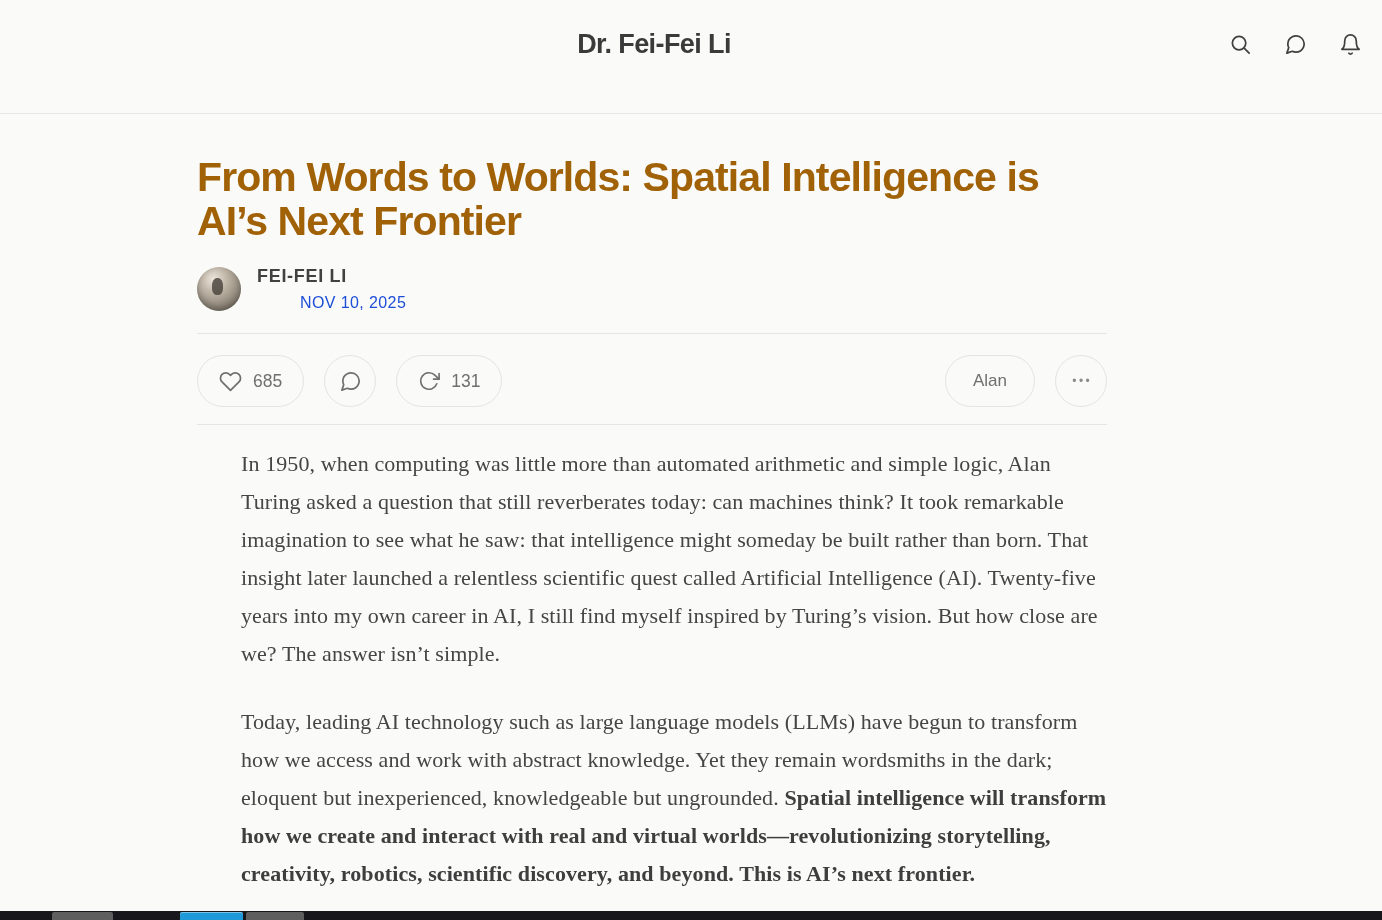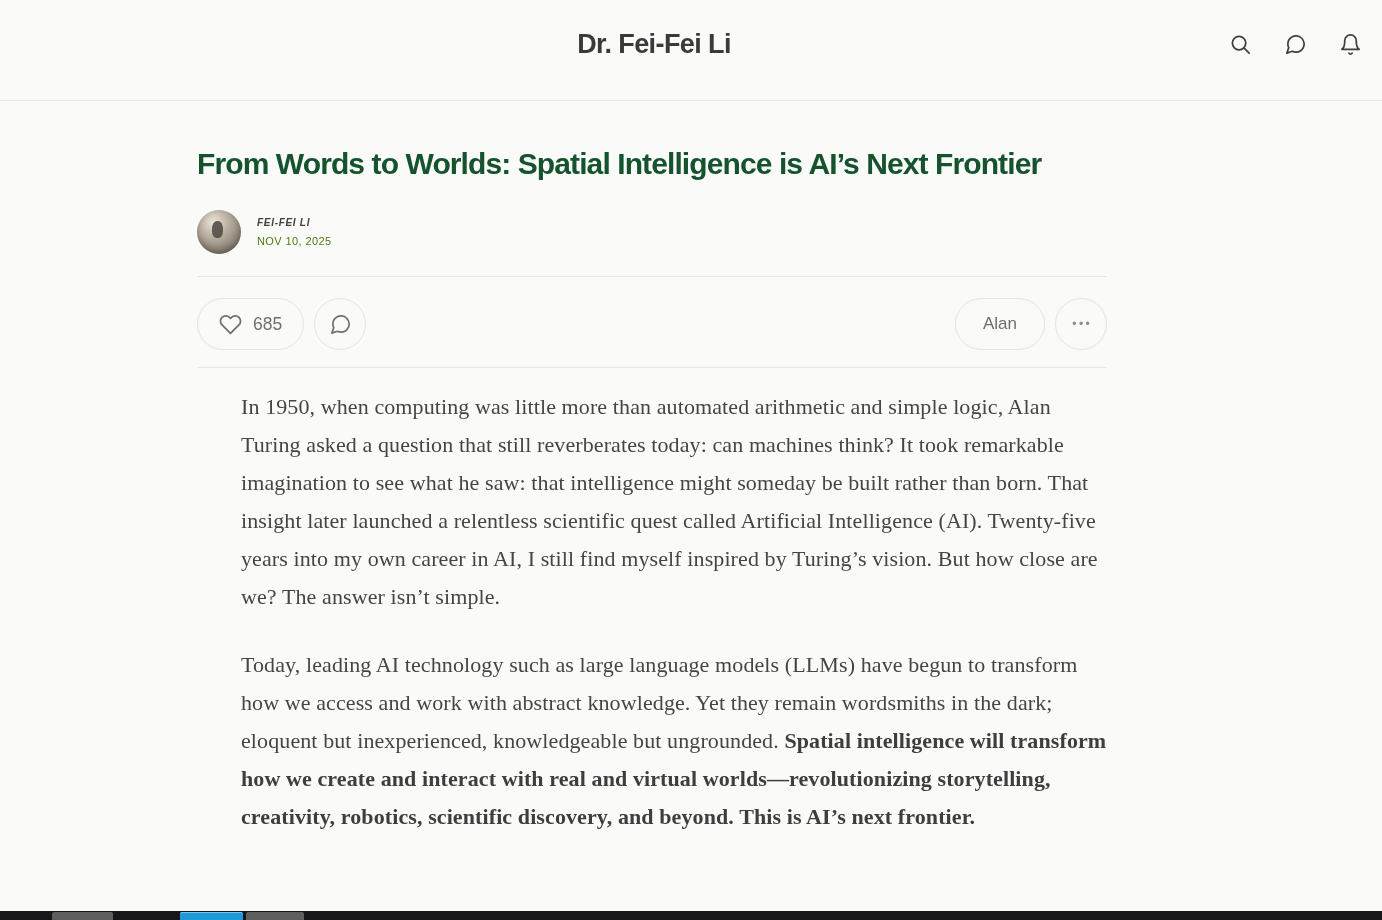--- a/index.html
+++ b/index.html
@@ -6,56 +6,56 @@
   html,body { margin:0; padding:0; }
   body {
     width:1382px; height:920px; overflow:hidden; position:relative;
     background:#fafaf9;
     font-family:"Liberation Sans", sans-serif;
     -webkit-font-smoothing:antialiased;
   }
   button { font-family:inherit; }
 
   
-  .site-header { height:101px; position:relative; border-bottom:1px solid #e7e7e5; background:#fafaf9; }
+  .site-header { height:114px; position:relative; border-bottom:1px solid #e7e7e5; background:#fafaf9; }
   .pub-title {
     position:absolute; left:654px; top:44px; transform:translate(-50%,-50%);
     font-size:27px; font-weight:bold; letter-spacing:-0.6px; color:#3a3a3a;
     white-space:nowrap; cursor:pointer;
   }
   .h-icons { position:absolute; right:20px; top:0; height:89px; display:flex; align-items:center; gap:32px; }
   .icon-btn { background:none; border:none; padding:0; width:23px; height:23px; color:#3f3f3f; cursor:pointer; }
   .icon-btn svg, .pill svg { display:block; }
 
   
   .post-col { margin-left:197px; width:910px; }
   .post-title {
     margin:41px 0 0; max-width:870px;
-    font-size:30px; line-height:44px; font-weight:bold; letter-spacing:-0.9px; color:#14532d;
+    font-size:41px; line-height:44px; font-weight:bold; letter-spacing:-0.9px; color:#a16207;
   }
   .byline { margin-top:24px; display:flex; align-items:center; gap:16px; height:44px; }
   .avatar {
     width:44px; height:44px; border-radius:50%; flex:0 0 44px; cursor:pointer;
     background: radial-gradient(circle at 38% 28%, #ece6dc 0%, #c2b8aa 30%, #8d8477 68%, #5d564c 100%);
     position:relative; overflow:hidden;
     box-shadow: inset 0 -3px 6px rgba(0,0,0,.25);
   }
   .avatar::after {
     content:""; position:absolute; left:15px; top:11px; width:11px; height:17px;
     background:#4c463f; border-radius:45% 45% 40% 40%; opacity:.85;
   }
-  .by-author { font-size:10px; font-weight:bold; letter-spacing:0.7px; color:#414141; cursor:pointer;font-style:italic; }
-  .by-date { margin-top:7px; font-size:11px; letter-spacing:0.4px; color:#4d7c0f; }
+  .by-author { font-size:18px; font-weight:bold; letter-spacing:0.7px; color:#414141; cursor:pointer; }
+  .by-date { margin-top:7px; font-size:16px; letter-spacing:0.4px; color:#1d4ed8;margin-left:43px; }
 
   .divider { height:1px; background:#e6e6e4; }
   .divider.top { margin-top:22px; }
 
   
   .actions { margin:21px 0 17px; display:flex; justify-content:space-between; align-items:center; }
-  .act-group { display:flex; gap:10px; align-items:center; }
+  .act-group { display:flex; gap:20px; align-items:center; }
   .pill {
     display:inline-flex; align-items:center; justify-content:center; gap:11px;
     height:52px; padding:0 21px; border:1px solid #e4e4e2; border-radius:26px;
     background:transparent; color:#6f6f6f; font-size:17.5px; cursor:pointer;
   }
   .pill.circle { width:52px; padding:0; }
   .pill.share-pill { padding:0 27px; font-size:17px; }
   .dots { font-size:12px; letter-spacing:2.5px; color:#8c8c8c; text-indent:2.5px; }
 
   
@@ -124,20 +124,29 @@
         </span>
         <span>685</span>
       </button>
       <button class="pill circle">
         <span>
           <svg viewBox="0 0 24 24" width="23" height="23" fill="none" stroke="currentColor" stroke-width="1.8" stroke-linecap="round" stroke-linejoin="round">
             <path d="M21 11.5a8.38 8.38 0 0 1-.9 3.8 8.5 8.5 0 0 1-7.6 4.7 8.38 8.38 0 0 1-3.8-.9L3 21l1.9-5.7a8.38 8.38 0 0 1-.9-3.8 8.5 8.5 0 0 1 4.7-7.6 8.38 8.38 0 0 1 3.8-.9h.5a8.48 8.48 0 0 1 8 8v.5z"></path>
           </svg>
         </span>
       </button>
+      <button class="pill">
+        <span>
+          <svg viewBox="0 0 24 24" width="22" height="22" fill="none" stroke="currentColor" stroke-width="1.8" stroke-linecap="round" stroke-linejoin="round">
+            <polyline points="23 4 23 10 17 10"></polyline>
+            <path d="M20.49 15a9 9 0 1 1-2.12-9.36L23 10"></path>
+          </svg>
+        </span>
+        <span>131</span>
+      </button>
     </div>
     <div class="act-group">
       <button class="pill share-pill">Alan</button>
       <button class="pill circle">
         <span class="dots">•••</span>
       </button>
     </div>
   </div>
 
   <div class="divider"></div>

